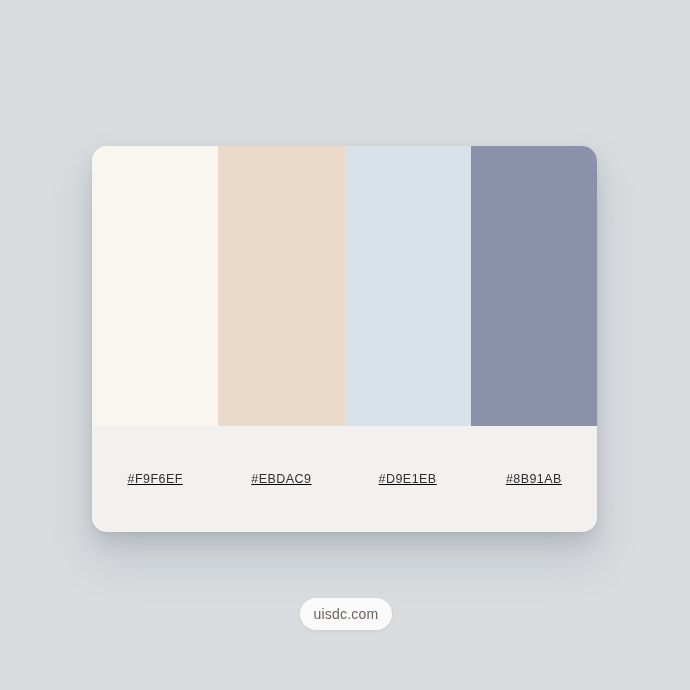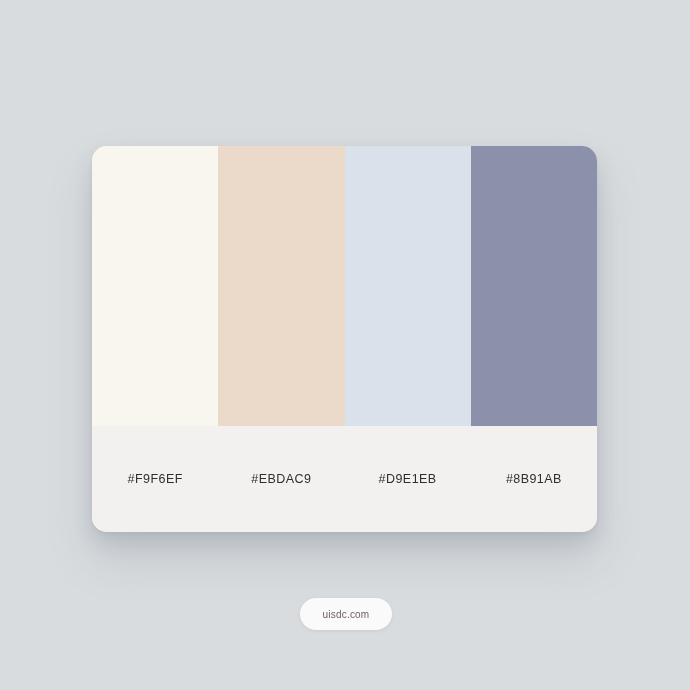--- a/index.html
+++ b/index.html
@@ -50,20 +50,21 @@
     height: 100%;
   }
 
   
   #label-row {
     display: flex;
     width: 100%;
     height: 106px;
     background: #f2f1f0;
     align-items: center;
+    text-decoration: underline;
   }
   .label-cell {
     flex: 1 1 0;
     text-align: center;
     font-size: 12.5px;
     letter-spacing: 0.45px;
     color: #2e2e30;
     font-family: "Liberation Sans", sans-serif;
     white-space: nowrap;
   }
@@ -76,21 +77,21 @@
     width: 92px;
     height: 32px;
     border-radius: 16px;
     background: #fbfafa;
     display: flex;
     align-items: center;
     justify-content: center;
     box-shadow: 0 1px 3px rgba(130,136,145,0.18);
   }
   #watermark-text {
-    font-size: 10px;
+    font-size: 14px;
     color: #6b5f5c;
     letter-spacing: 0.2px;
     font-family: "Liberation Sans", sans-serif;
     text-align: center;
   }
 </style>
 </head>
 <body style="background: rgb(216, 220, 223);">
 
 <div id="stage">

